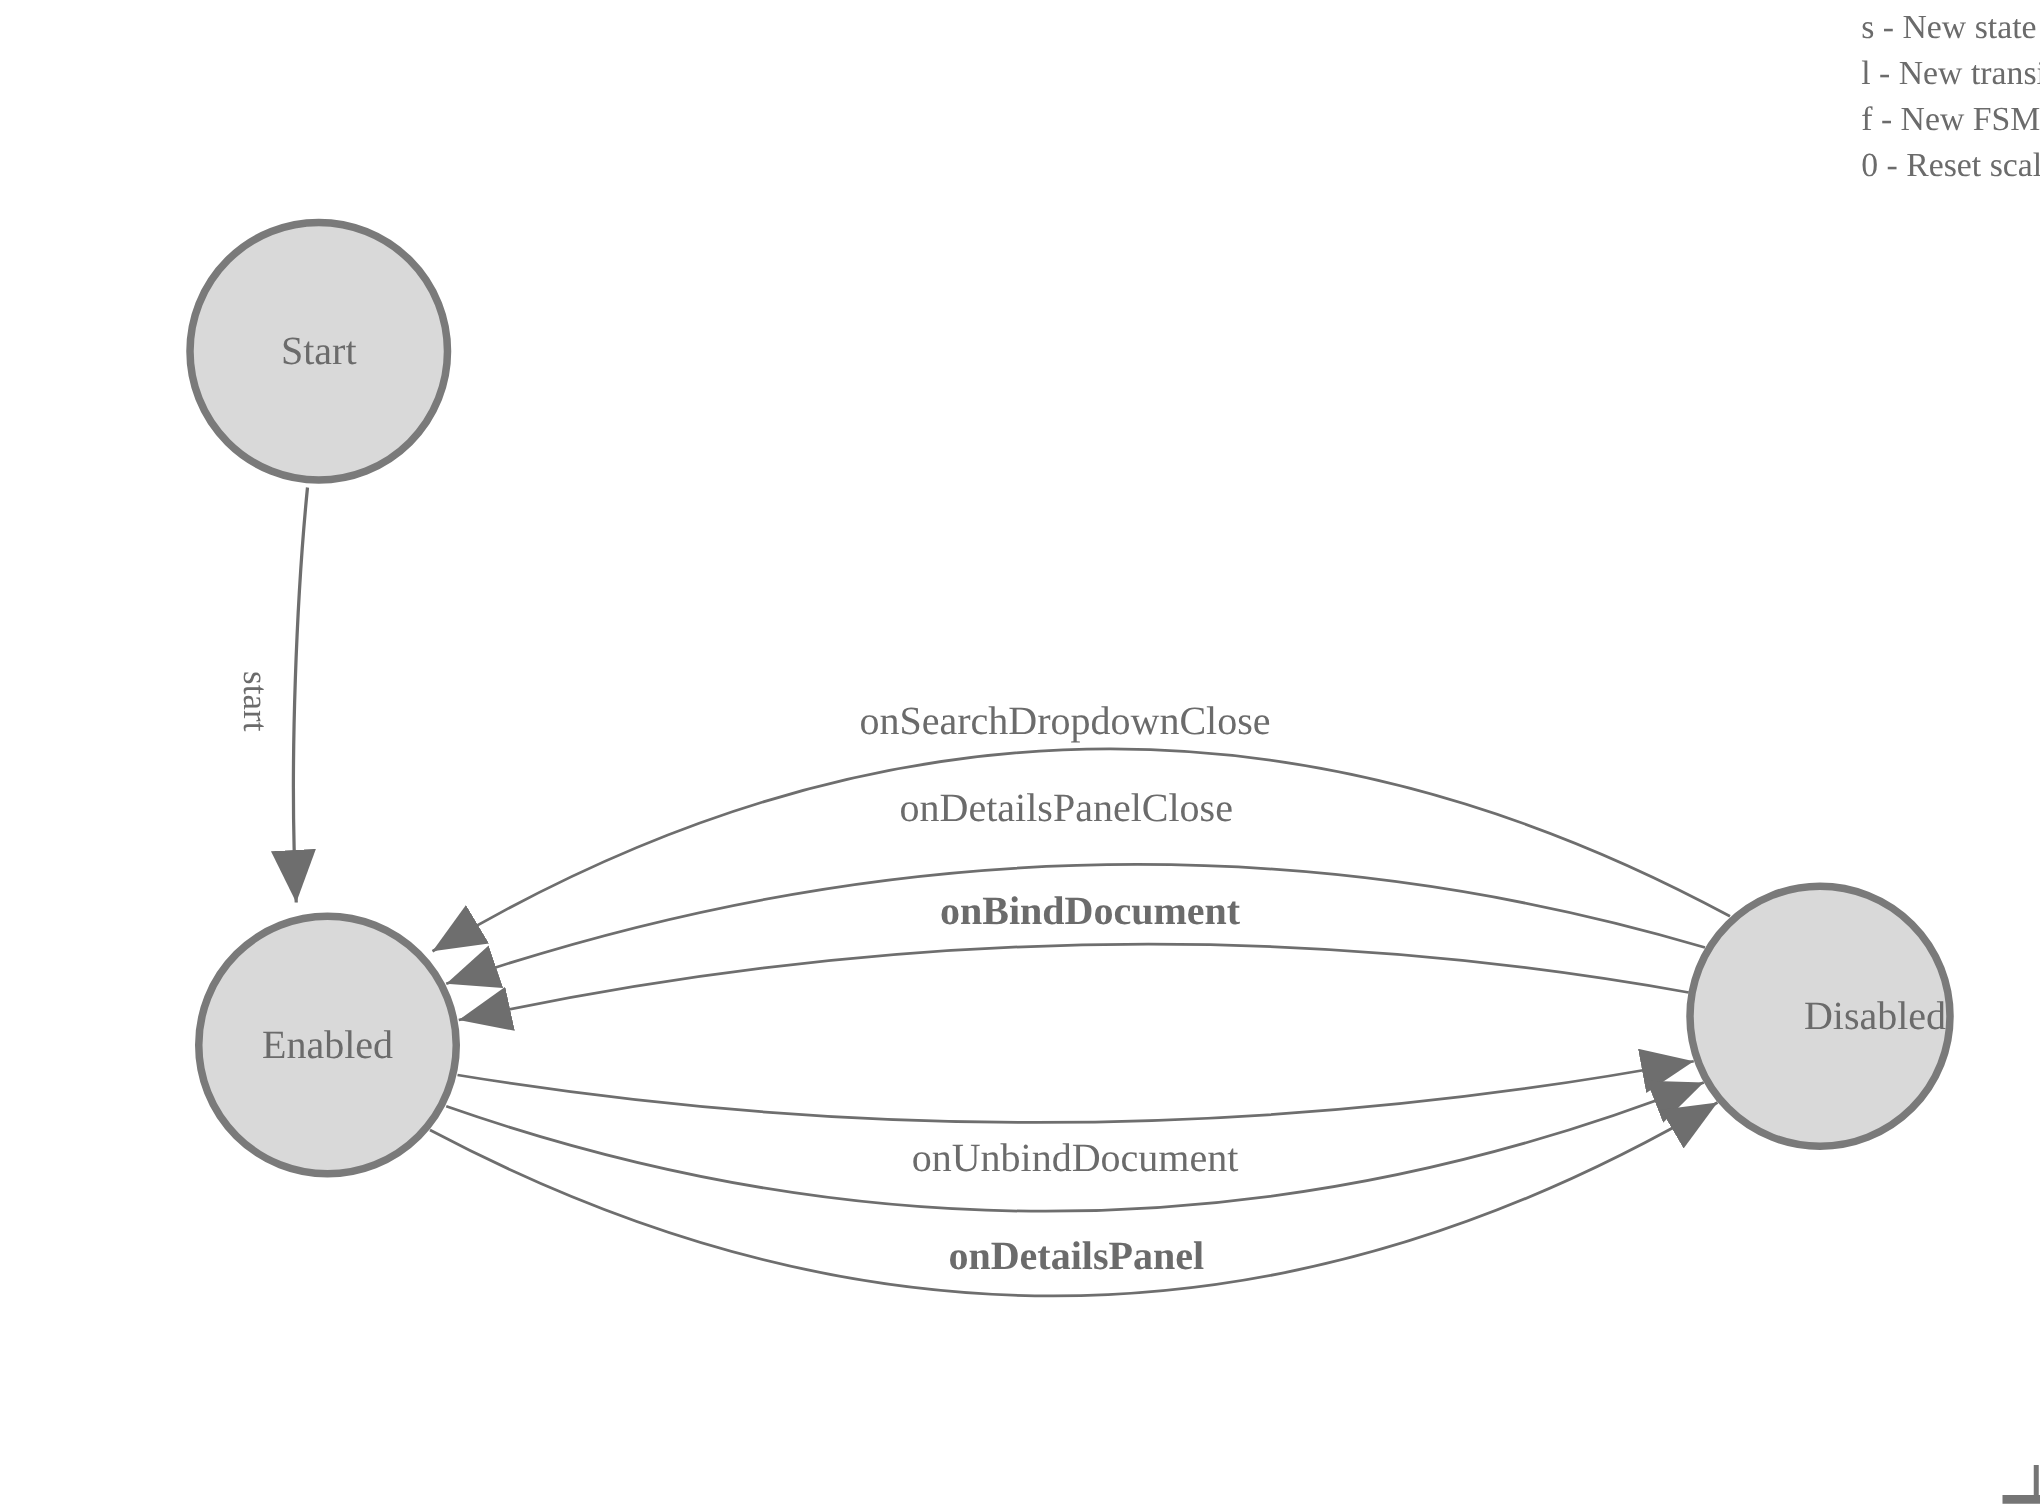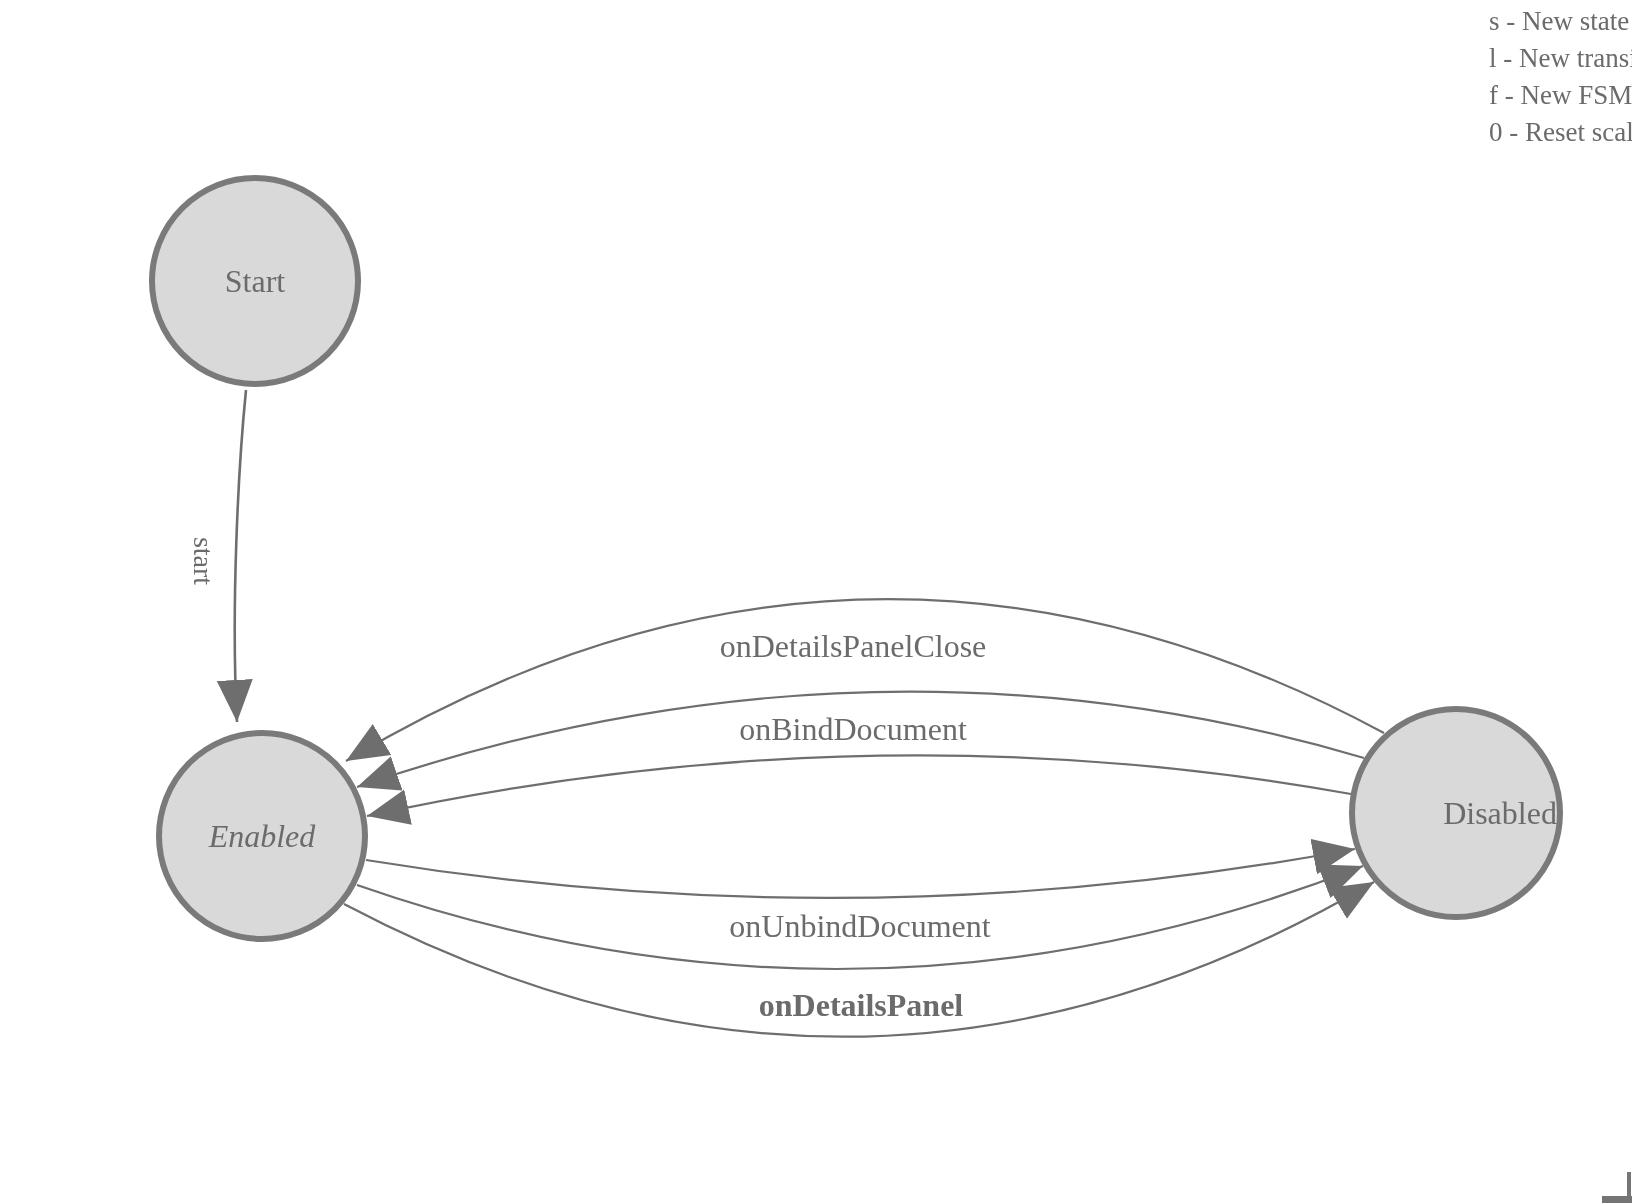--- a/index.html
+++ b/index.html
@@ -103,26 +103,27 @@
     <path class="edge" d="M 366,860 Q 860,941 1355,849" marker-end="url(#arrowhead)"></path>
     <path class="edge" d="M 357,885 Q 864,1062 1363,866" marker-end="url(#arrowhead)"></path>
     <path class="edge" d="M 344,904 Q 866,1180 1374,882" marker-end="url(#arrowhead)"></path>
 
     <circle class="state-circle" cx="255" cy="281" r="103"></circle>
     <circle class="state-circle" cx="262" cy="836" r="103"></circle>
     <circle class="state-circle" cx="1456" cy="813" r="104"></circle>
   </svg>
 
   <div class="node-label" style="left:255px; top:281px;">Start</div>
-  <div class="node-label" style="left:262px; top:836px;font-style:italic;">Enabled</div>
+  <div class="node-label" style="left:262px; top:836px;">Enabled</div>
   <div class="node-label" style="left:1456px; top:813px;margin-left:44px;">Disabled</div>
 
   <div class="edge-label rotated" style="left:203px; top:561px;">start</div>
+  <div class="edge-label" style="left:852px; top:577px;">onSearchDropdownClose</div>
   <div class="edge-label" style="left:853px; top:646px;">onDetailsPanelClose</div>
-  <div class="edge-label" style="left:853px; top:729px;">onBindDocument</div>
+  <div class="edge-label" style="left:872px; top:729px;font-weight:bold;">onBindDocument</div>
   <div class="edge-label" style="left:860px; top:926px;">onUnbindDocument</div>
   <div class="edge-label" style="left:861px; top:1005px;font-weight:bold;">onDetailsPanel</div>
 
   <div class="legend">
     <div>s - New state</div>
     <div>l - New transition</div>
     <div>f - New FSM</div>
     <div>0 - Reset scale</div>
   </div>
 

